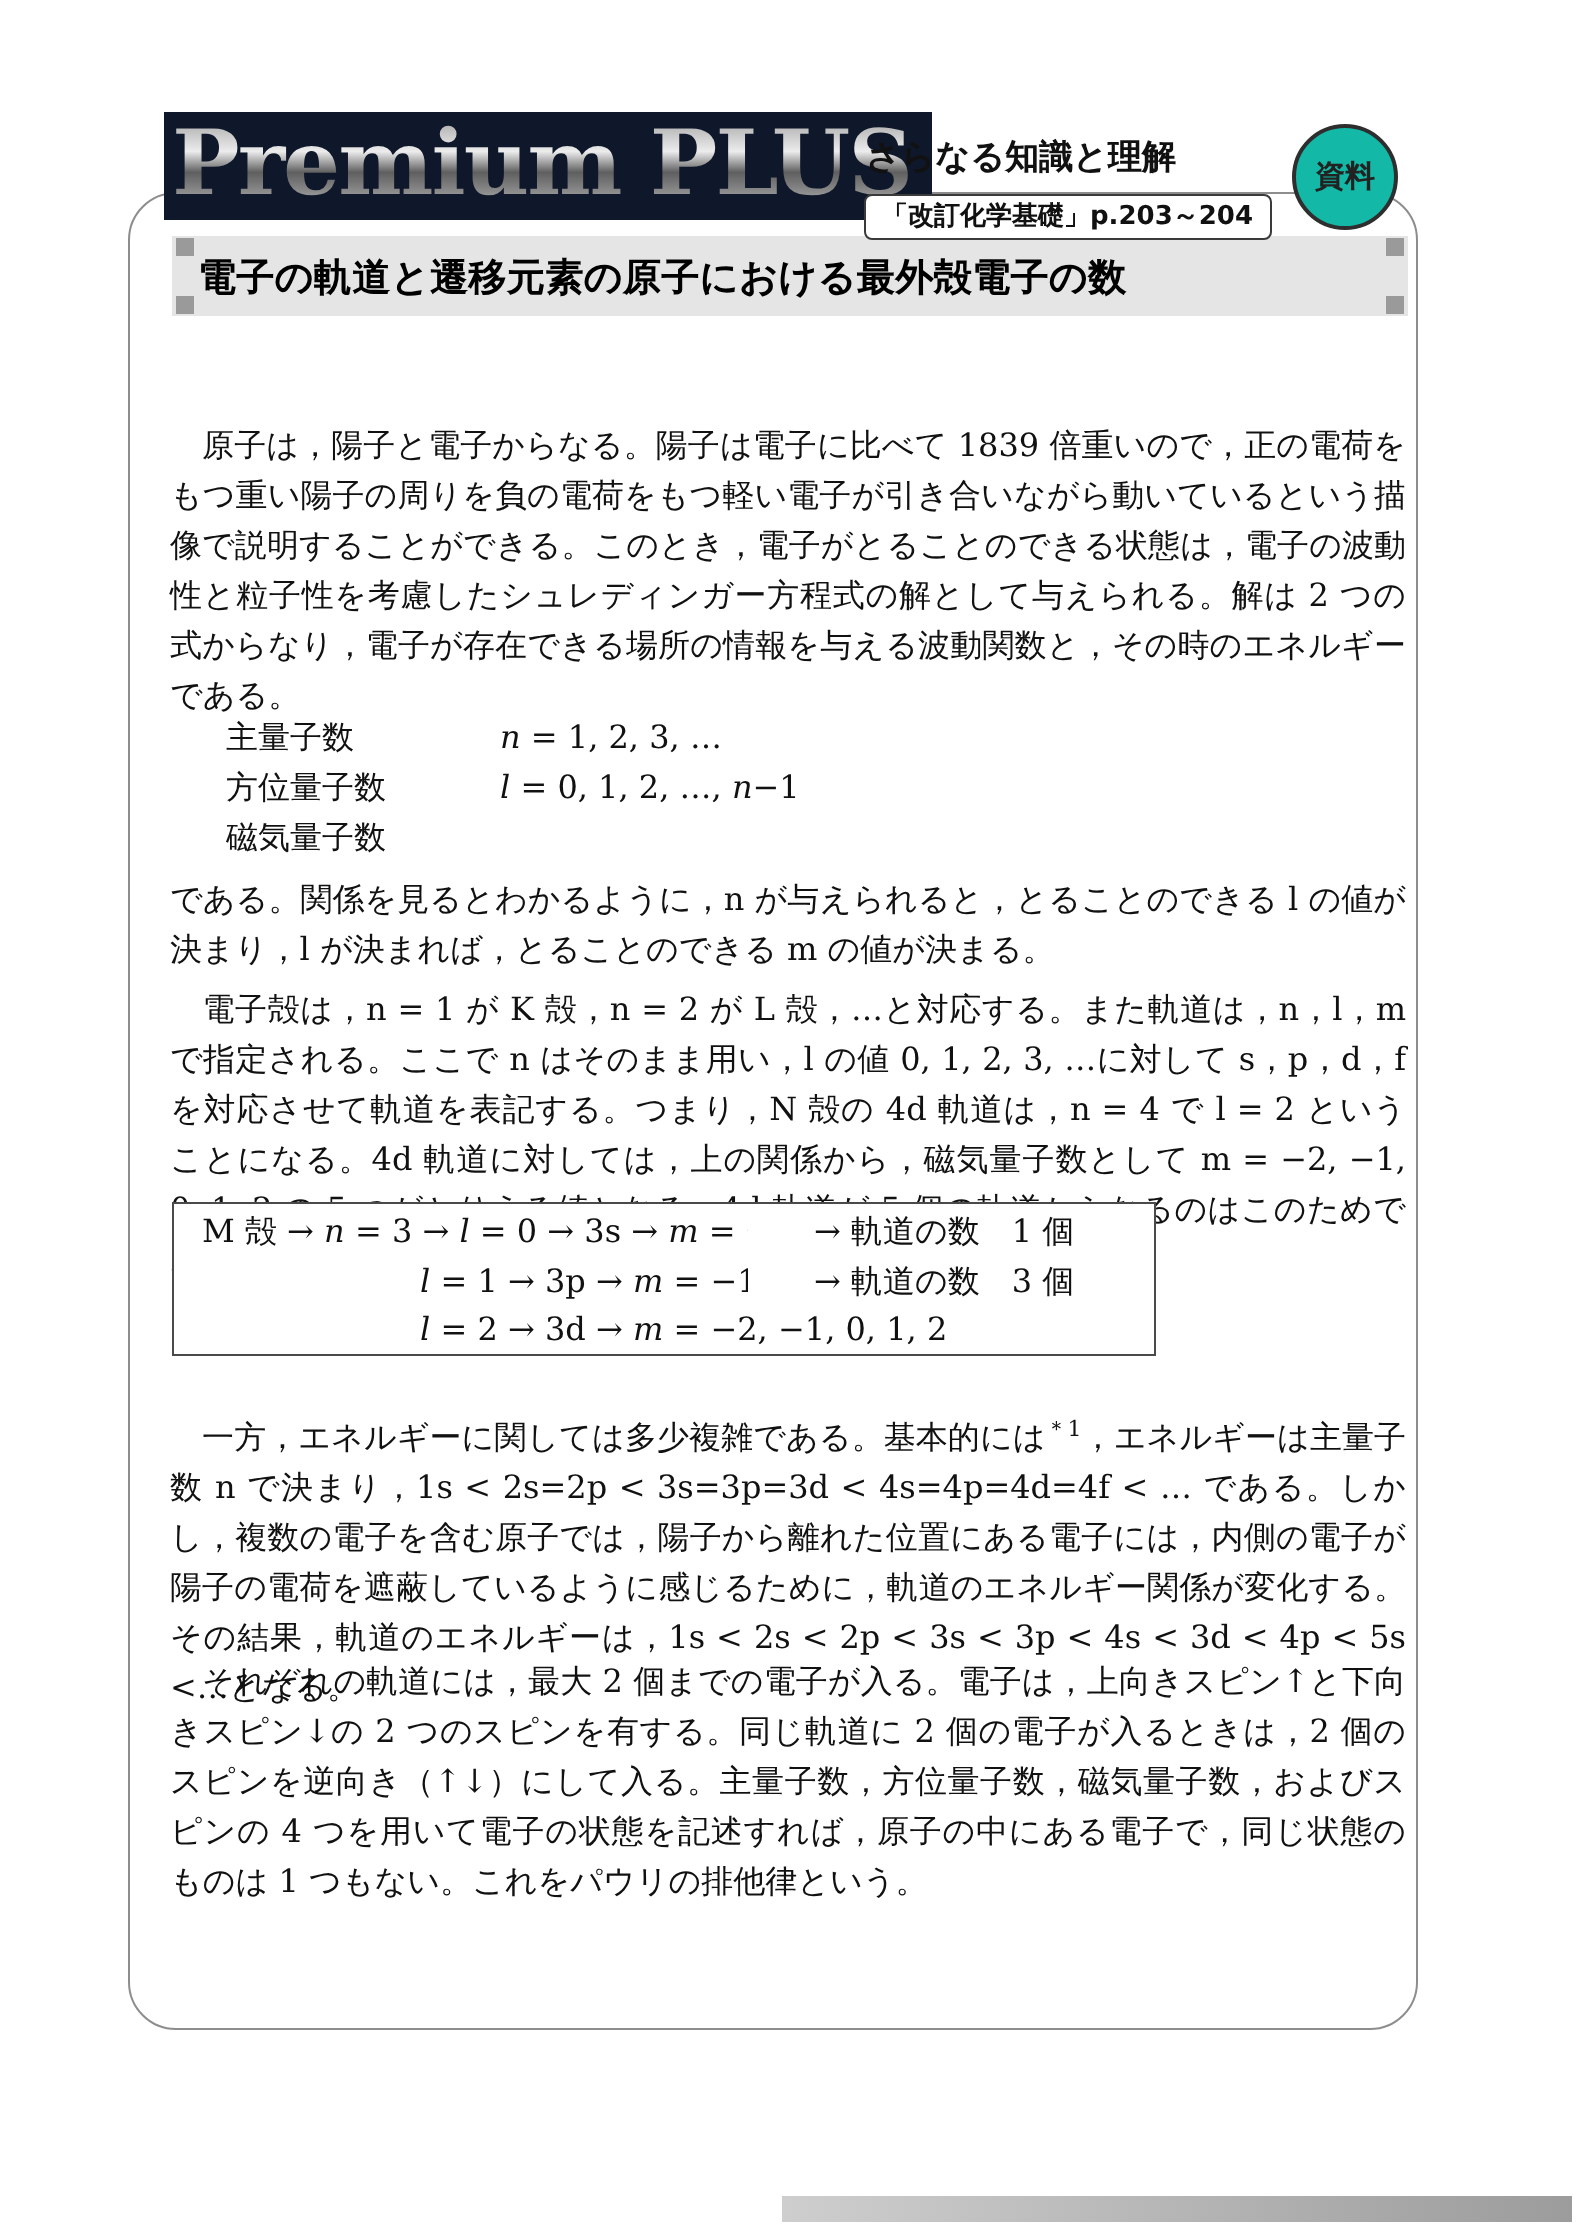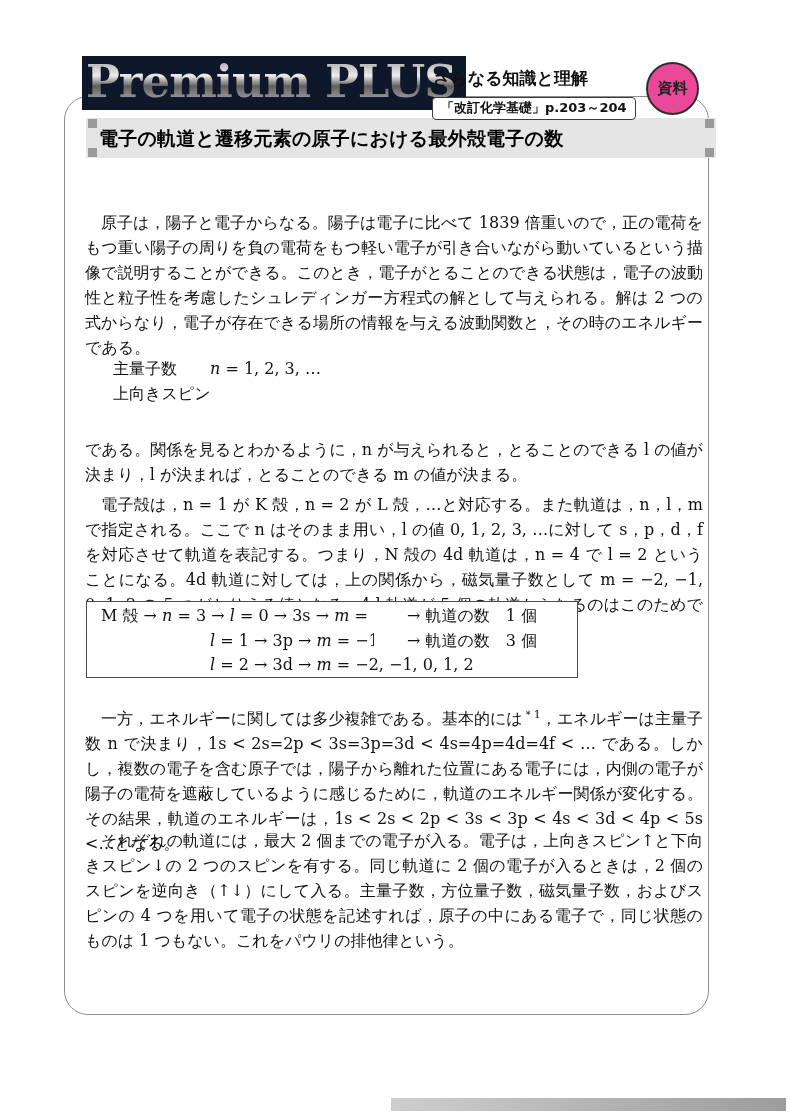--- a/index.html
+++ b/index.html
@@ -17,42 +17,42 @@
   @supports ((-webkit-background-clip:text) or (background-clip:text)){
     .logo{background:linear-gradient(180deg,#9e9e9e 2%,#ececec 38%,#5f5f5f 58%,#8f8f8f 78%,#cfcfcf 100%);
           -webkit-background-clip:text;background-clip:text;color:transparent;}
   }
   .tagline{position:absolute;left:433px;top:67px;z-index:3;
            font-family:"DejaVu Sans","Liberation Sans",sans-serif;font-weight:bold;font-size:17px;}
   .refbox{position:absolute;left:432px;top:97px;z-index:3;background:#fff;
           border:1.5px solid #3a3a3a;border-radius:4px;padding:1px 8px 2px 8px;
           font-family:"DejaVu Sans","Liberation Sans",sans-serif;font-weight:bold;font-size:13px;}
   .badge{position:absolute;left:646px;top:62px;width:49px;height:49px;z-index:4;
-         border:2px solid #2e2e2e;border-radius:50%;background:#ec4899;
+         border:2px solid #2e2e2e;border-radius:50%;background:#14b8a6;
          display:flex;align-items:center;justify-content:center;
          font-family:"DejaVu Sans","Liberation Sans",sans-serif;font-weight:bold;font-size:15px;color:#222;}
 
   
-  .titlebar{position:absolute;left:86px;top:118px;width:618px;height:40px;background:#e5e5e5;z-index:2;padding-left:12px;}
+  .titlebar{position:absolute;left:86px;top:118px;width:618px;height:40px;background:#e5e5e5;z-index:2;}
   .titlebar .sq{position:absolute;width:9px;height:9px;background:#9a9a9a;}
   .sq-tl{left:2px;top:1px;} .sq-bl{left:2px;bottom:1px;}
   .sq-tr{right:2px;top:1px;} .sq-br{right:2px;bottom:1px;}
   .title-text{position:absolute;left:13px;top:8px;width:590px;
               font-family:"DejaVu Sans","Liberation Sans",sans-serif;font-weight:bold;
               font-size:19px;letter-spacing:.2px;color:#000;}
 
   
   .para{position:absolute;left:85px;width:618px;font-size:16px;line-height:25px;
         text-align:justify;color:#111;}
   #p1{top:186px;margin-top:24px;} #p2{top:306px;} #p3{top:421px;} #p4{top:476px;}
   #p5{top:690px;} #p6{top:812px;}
   sup{font-size:11px;vertical-align:6px;line-height:0;}
 
   .qlist{position:absolute;left:85px;top:356px;width:618px;font-size:16px;line-height:25px;}
-  .qrow{display:flex;height:25px;white-space:nowrap;padding-left:28px;}
+  .qrow{display:flex;height:25px;white-space:nowrap;padding-left:28px;gap:40px;}
   .qrow .qlabel{flex:0 0 97px;}
   .it{font-style:italic;}
 
   
   .obox{position:absolute;left:86px;top:601px;width:492px;height:77px;
         border:1.5px solid #4a4a4a;background:#fff;box-sizing:border-box;
         padding:2px 8px 0 14px;font-size:16px;}
   .orow{display:flex;height:24.5px;line-height:24.5px;white-space:nowrap;gap:33px;}
   .orow .ocontent{flex:1 1 auto;overflow:hidden;}
   .orow.indent .ocontent{padding-left:109px;}
@@ -94,21 +94,25 @@
 
   <p class="para" id="p1">　原子は，陽子と電子からなる。陽子は電子に比べて 1839 倍重いので，正の電荷をもつ重い陽子の周りを負の電荷をもつ軽い電子が引き合いながら動いているという描像で説明することができる。このとき，電子がとることのできる状態は，電子の波動性と粒子性を考慮したシュレディンガー方程式の解として与えられる。解は 2 つの式からなり，電子が存在できる場所の情報を与える波動関数と，その時のエネルギーである。</p>
 
 
   <div class="qlist">
     <div class="qrow">
       <span class="qlabel">主量子数</span>
       <span class="qformula"><span class="it">n</span><span> = 1, 2, 3, …</span></span>
     </div>
     <div class="qrow">
-      <span class="qlabel">上向きスピン</span>
+      <span class="qlabel">方位量子数</span>
+      <span class="qformula"><span class="it">l</span><span> = 0, 1, 2, …, </span><span class="it">n</span><span>−1</span></span>
+    </div>
+    <div class="qrow">
+      <span class="qlabel">磁気量子数</span>
     </div>
   </div>
 
   <p class="para" id="p3">である。関係を見るとわかるように，n が与えられると，とることのできる l の値が決まり，l が決まれば，とることのできる m の値が決まる。</p>
 
   <p class="para" id="p4">　電子殻は，n = 1 が K 殻，n = 2 が L 殻，…と対応する。また軌道は，n，l，m で指定される。ここで n はそのまま用い，l の値 0, 1, 2, 3, …に対して s，p，d，f を対応させて軌道を表記する。つまり，N 殻の 4d 軌道は，n = 4 で l = 2 ということになる。4d 軌道に対しては，上の関係から，磁気量子数として m = −2, −1, 0, 1, 2 の 5 つがとりうる値となる。4d 軌道が 5 個の軌道からなるのはこのためである。</p>
 
   <div class="obox">
     <div class="orow">
       <span class="ocontent"><span>M 殻 → </span><span class="it">n</span><span> = 3 → </span><span class="it">l</span><span> = 0 → 3s → </span><span class="it">m</span><span> = 0</span></span>

